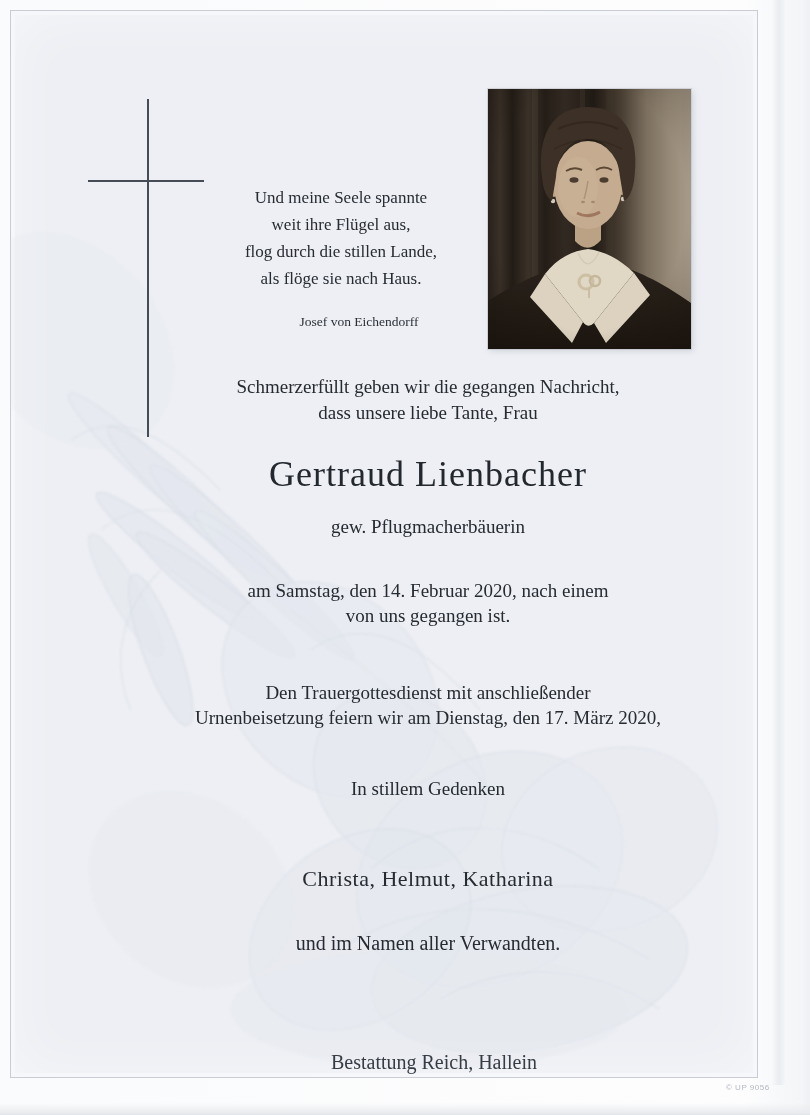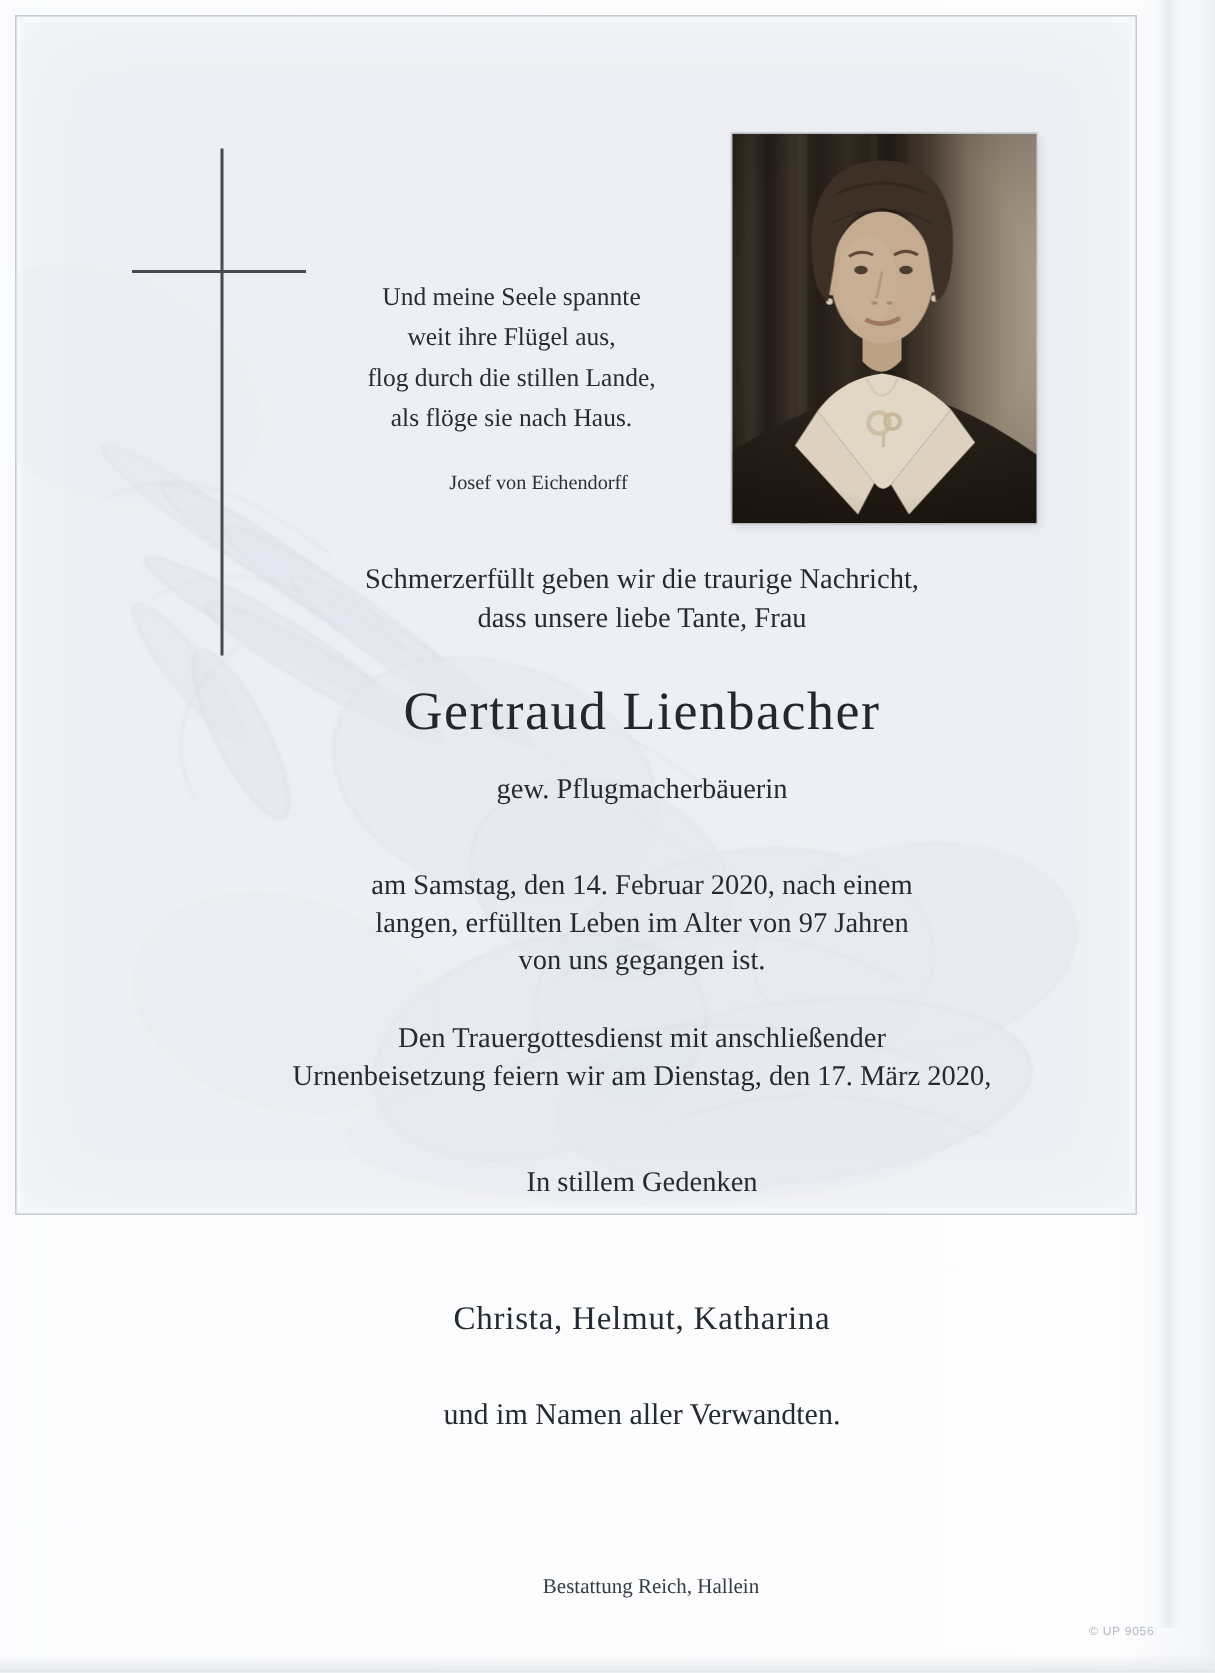--- a/index.html
+++ b/index.html
@@ -5,21 +5,21 @@
   * { margin:0; padding:0; box-sizing:border-box; }
   html,body { width:810px; height:1115px; }
   body { font-family:"Liberation Serif","DejaVu Serif",serif; background:#fbfcfd; position:relative; overflow:hidden; }
 
   .scan { position:absolute; inset:0; background:linear-gradient(90deg,#fafbfc 0,#fdfdfe 92%,#f3f5f7 99%,#eef0f3 100%); }
   .scan-bottom-edge { position:absolute; left:0; right:0; bottom:0; height:12px;
       background:linear-gradient(180deg,rgba(255,255,255,0) 0,#e9ebee 85%,#dfe2e6 100%); }
   .scan-right-sheen { position:absolute; top:0; bottom:30px; right:24px; width:14px;
       background:linear-gradient(90deg,rgba(226,229,233,0) 0,rgba(222,226,231,.55) 50%,rgba(226,229,233,0) 100%); }
 
-  .card { position:absolute; left:10px; top:10px; width:748px; height:800px;
+  .card { position:absolute; left:10px; top:10px; width:748px; height:1068px;
       background:#edeff4; border:1px solid #c9cdd3;
       box-shadow: inset 0 0 0 4px #f6f7fa, inset 0 0 60px rgba(255,255,255,.5); }
 
   .watermark { position:absolute; inset:0; width:100%; height:100%; filter:blur(1px); }
 
   .cross { position:absolute; left:0; top:0; }
   .cross-v { position:absolute; left:136px; top:88px; width:2px; height:338px; background:#454c55; }
   .cross-h { position:absolute; left:77px; top:169px; width:116px; height:2px; background:#454c55; }
 
   .photo { position:absolute; left:477px; top:78px; width:203px; height:260px;
@@ -33,21 +33,21 @@
   .poem-attr { font-size:13.5px; margin-top:16px; transform:translateX(18px); color:#2b3038; }
 
   .announce { top:363px; font-size:19px; line-height:26px; }
   .name { top:442px; font-size:36px; letter-spacing:1px; color:#23282f; }
   .subtitle { top:505px; font-size:19px; }
   .death { top:567px; font-size:19px; line-height:25px; }
   .service { top:653px; font-size:19px; line-height:25px;margin-top:16px; }
   .remember { top:767px; font-size:19px; }
   .mourners { top:831px; font-size:22px; letter-spacing:.5px;margin-top:24px; }
   .relatives { top:921px; font-size:20px; }
-  .funeral { top:1040px; font-size:14px; color:#363c44; transform:translateX(6px); }
+  .funeral { top:1040px; font-size:20px; color:#363c44; transform:translateX(6px); }
 
   .copyright { position:absolute; left:726px; top:1083px; font-size:8px; color:#b4b8bf;
       letter-spacing:.5px; font-family:"Liberation Sans",sans-serif; }
 </style>
 </head>
 <body>
 
 <div class="scan">
 
   <div class="card">
@@ -165,30 +165,29 @@
         <path d="M90,164 Q100,186 111,163" fill="none" stroke="#d6cdbb" stroke-width="1.2" opacity=".8"></path>
         <circle cx="98" cy="193" r="7" fill="none" stroke="#d3c8ad" stroke-width="3"></circle>
         <circle cx="107" cy="192" r="5" fill="none" stroke="#cabfa4" stroke-width="2.5"></circle>
         <path d="M101,200 L101,209" stroke="#c8bda2" stroke-width="1.5"></path>
         <rect width="203" height="260" fill="#7a5a38" opacity=".08"></rect>
         <rect width="203" height="260" fill="url(#vign)"></rect>
       </svg>
     </div>
 
     <div class="txt col announce">
-      <div>Schmerzerfüllt geben wir die traurige Nachricht,</div>
+      <div>Schmerzerfüllt geben wir die gegangen Nachricht,</div>
       <div>dass unsere liebe Tante, Frau</div>
     </div>
 
     <div class="txt col name">Gertraud Lienbacher</div>
     <div class="txt col subtitle">gew. Pflugmacherbäuerin</div>
 
     <div class="txt col death">
       <div>am Samstag, den 14. Februar 2020, nach einem</div>
-      <div>langen, erfüllten Leben im Alter von 97 Jahren</div>
       <div>von uns gegangen ist.</div>
     </div>
 
     <div class="txt col service">
       <div>Den Trauergottesdienst mit anschließender</div>
       <div>Urnenbeisetzung feiern wir am Dienstag, den 17. März 2020,</div>
     </div>
 
     <div class="txt col remember">In stillem Gedenken</div>
     <div class="txt col mourners">Christa, Helmut, Katharina</div>

